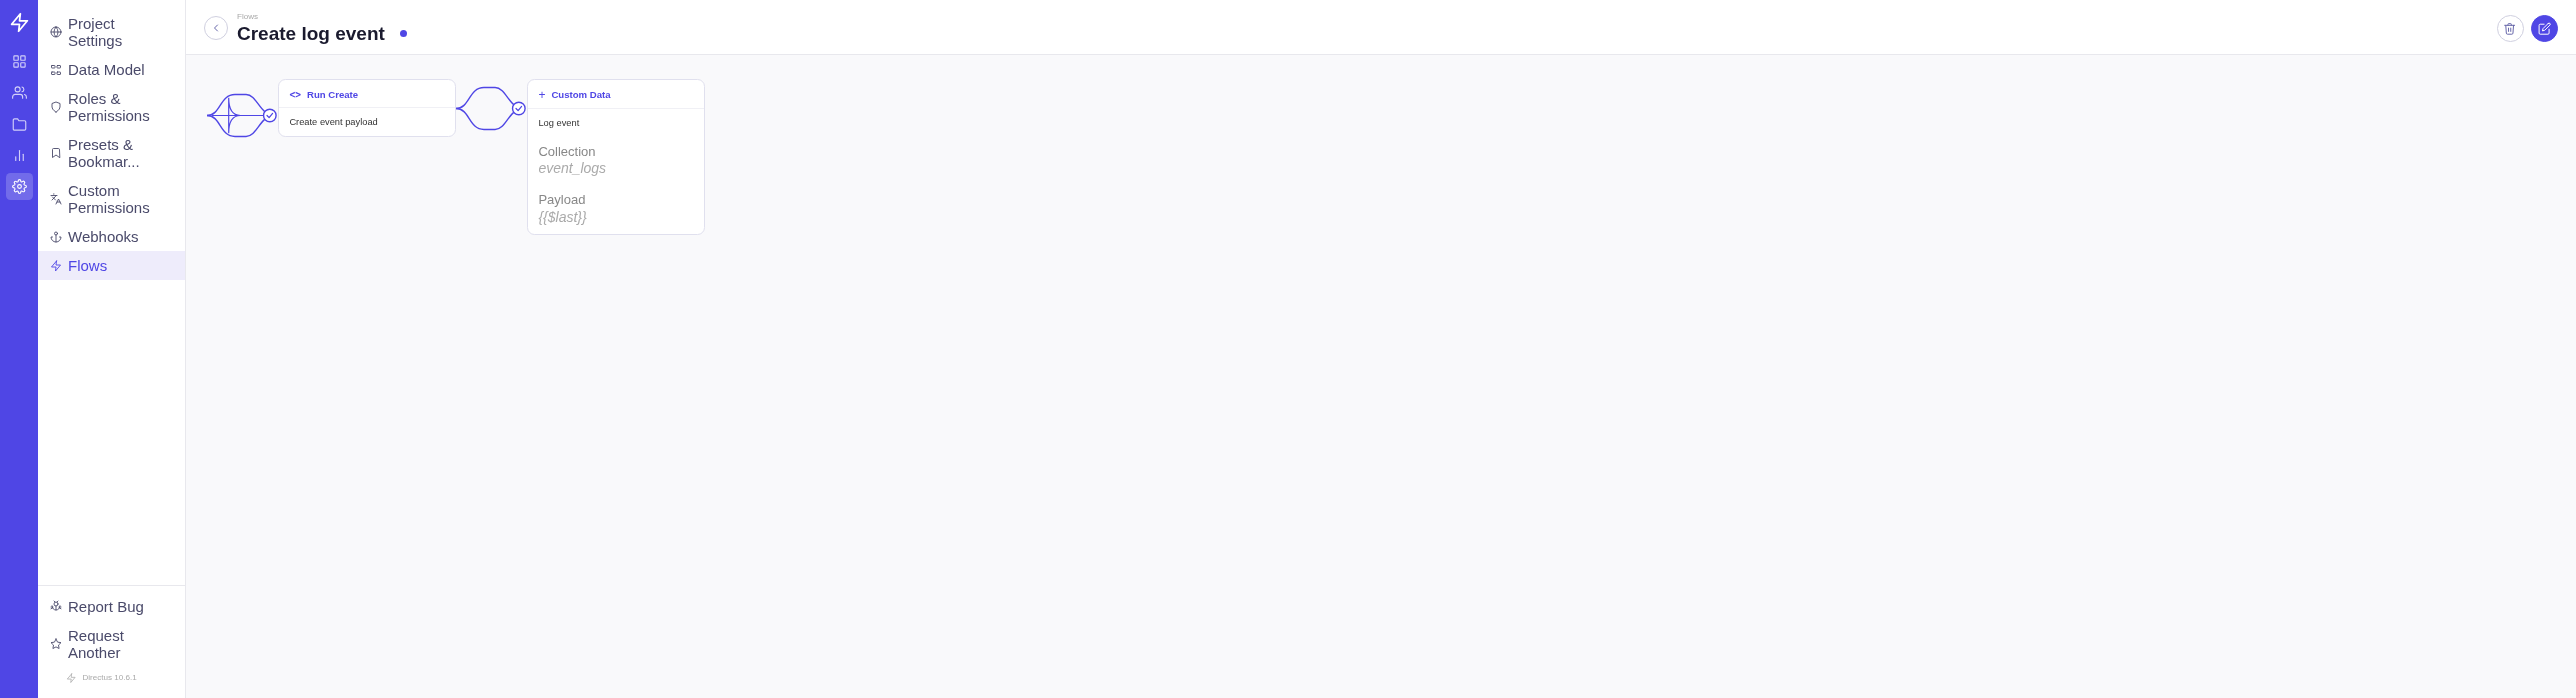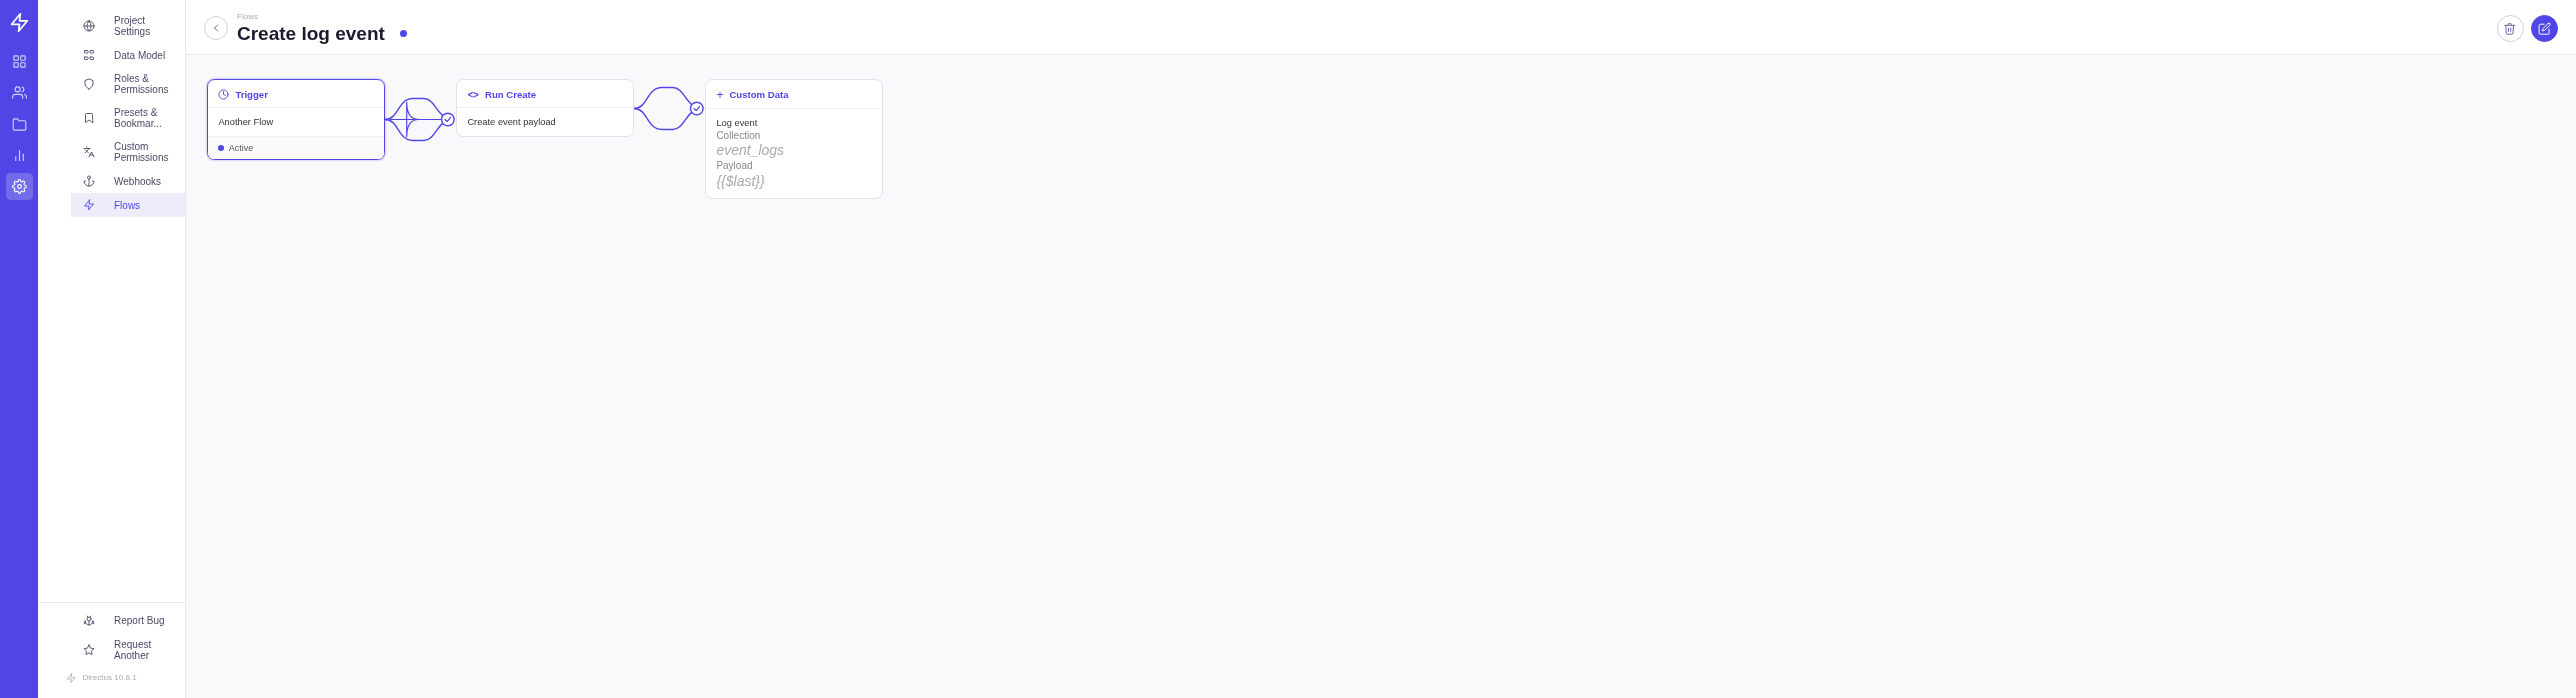--- a/index.html
+++ b/index.html
@@ -45,28 +45,27 @@
       background: #fff;
       border-right: 0.7px solid #e8e8ed;
       display: flex;
       flex-direction: column;
       flex-shrink: 0;
       padding: 9px 0;
     }
     .sidebar-item {
       display: flex;
       align-items: center;
-      gap: 19px;
+      gap: 6px;
       padding: 6px 12px;
-      font-size: 10px;
+      font-size: 15px;
       color: #4a4a6a;
       cursor: pointer;
       border-radius: 0;
       transition: background 0.15s;
-      margin-left: 33px;
     }
     .sidebar-item.active { background: #eeecfb; color: #4f46e5; font-weight: 500; }
     .sidebar-item svg { width: 12px; height: 12px; fill: none; stroke: currentColor; stroke-width: 1.8; stroke-linecap: round; stroke-linejoin: round; flex-shrink: 0; }
     .sidebar-bottom { margin-top: auto; padding-top: 6px; border-top: 0.7px solid #e8e8ed; }
     .sidebar-version { padding: 6px 28px; font-size: 8.1px; color: #aaa; display: flex; align-items: center; gap: 6px; }
     .sidebar-version svg { width: 10.4px; height: 10.4px; fill: none; stroke: #aaa; stroke-width: 1.8; stroke-linecap: round; stroke-linejoin: round; }
 
     
     .main {
       flex: 1;
@@ -151,21 +150,21 @@
       font-size: 9.6px;
       font-weight: 600;
       border-bottom: 0.7px solid #f0f0f5;
     }
     .node-header.trigger { color: #4f46e5; }
     .node-header.script { color: #4f46e5; }
     .node-header.create { color: #4f46e5; }
     .node-header svg { width: 11px; height: 11px; fill: none; stroke: currentColor; stroke-width: 2; stroke-linecap: round; stroke-linejoin: round; flex-shrink: 0; }
 
     .node-body { padding: 9px 10.4px; font-size: 9.3px; color: #333; }
-    .node-field-label { font-size: 10px; color: #888; margin-top: 2px; margin-bottom: 1.5px; }
+    .node-field-label { font-size: 13px; color: #888; margin-top: 16px; margin-bottom: 1.5px; }
     .node-field-value { font-size: 14px; color: #aaa; font-style: italic; }
 
     .node-footer {
       padding: 6px 10.4px;
       border-top: 0.7px solid #f0f0f5;
       display: flex;
       align-items: center;
       gap: 4.4px;
       font-size: 9px;
       color: #555;
@@ -347,36 +346,20 @@
             <path d="M11 4H4a2 2 0 0 0-2 2v14a2 2 0 0 0 2 2h14a2 2 0 0 0 2-2v-7"></path>
             <path d="M18.5 2.5a2.121 2.121 0 0 1 3 3L12 15l-4 1 1-4 9.5-9.5z"></path>
           </svg>
       </div>
     </div>
   </div>
 
   <div class="flow-canvas">
 
     <div class="flow-node-wrapper">
-      <div class="flow-node trigger-node">
-        <div class="node-header trigger">
-          <svg viewBox="0 0 24 24" style="stroke:#4f46e5;">
-              <circle cx="12" cy="12" r="10"></circle>
-              <polyline points="12 6 12 12 16 14"></polyline>
-            </svg>
-          <span>Trigger</span>
-        </div>
-        <div class="node-body">
-          <span>Another Flow</span>
-        </div>
-        <div class="node-footer">
-          <span class="active-dot-small"></span>
-          <span>Active</span>
-        </div>
-      </div>
 
       <div class="connector" style="position:relative; width:71px; height:74px; display:flex; align-items:center;">
         <svg viewBox="0 0 96 100" width="71" height="74" style="overflow:visible;">
           <path d="M0,50 C30,50 30,50 48,50 C66,50 66,50 96,50" fill="none" stroke="#4f46e5" stroke-width="2"></path>
           <path d="M0,50 Q20,50 28,50 L28,20 Q28,50 48,50 Q28,50 28,80 L28,50 Q20,50 0,50" fill="none" stroke="#4f46e5" stroke-width="2"></path>
         </svg>
 
         <svg viewBox="0 0 96 80" width="71" height="59" style="position:absolute; left:0; top:7.4px; overflow:visible;">
           <path d="M0,40 C20,40 18,10 40,10 L56,10 C72,10 76,40 96,40" fill="none" stroke="#4f46e5" stroke-width="2"></path>
           <path d="M0,40 C20,40 18,70 40,70 L56,70 C72,70 76,40 96,40" fill="none" stroke="#4f46e5" stroke-width="2"></path>

